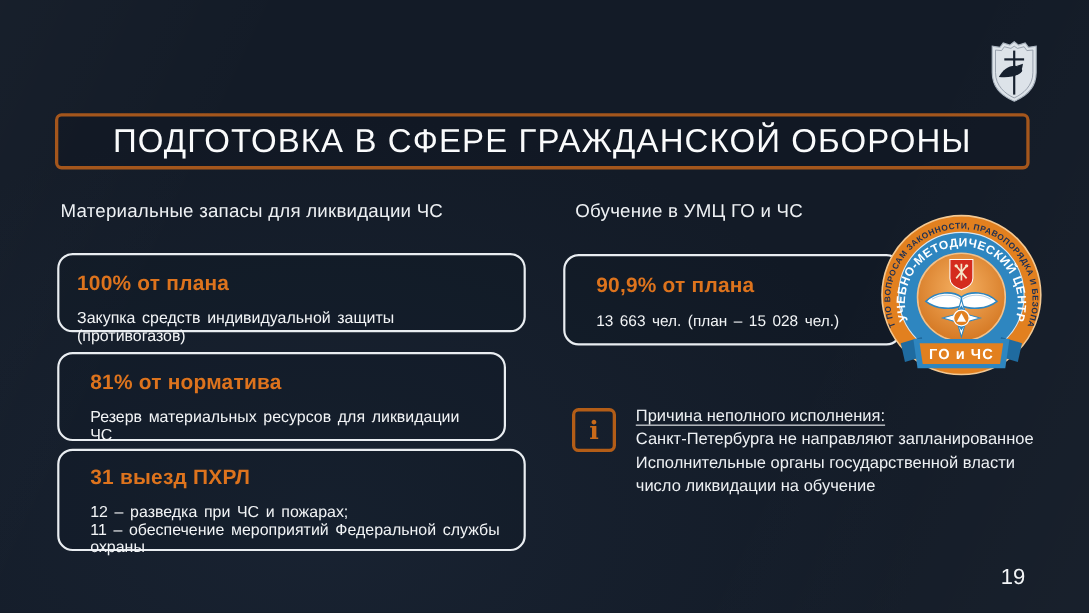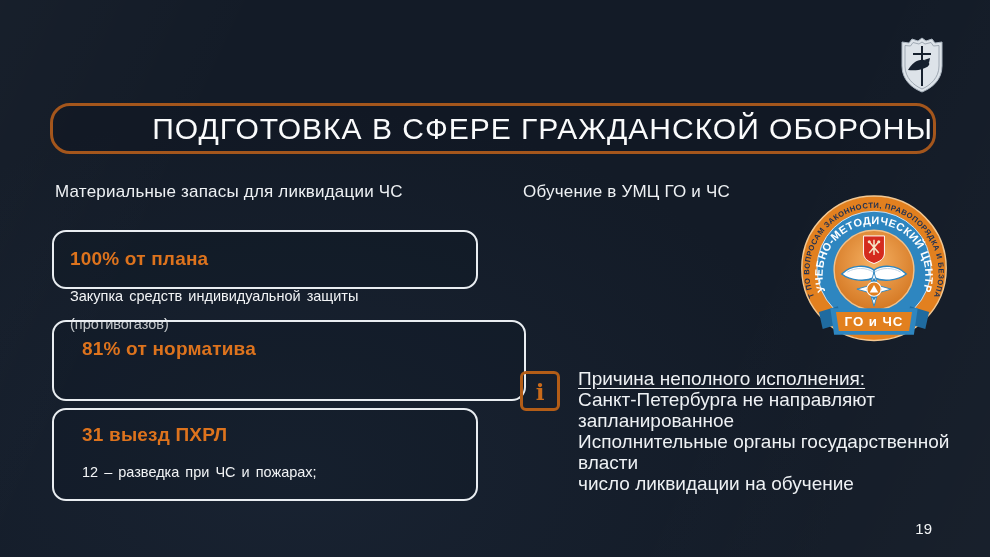--- a/index.html
+++ b/index.html
@@ -19,22 +19,22 @@
       #131b27;
   }
   .subprogram{
     position:absolute;left:55px;top:48px;
     color:#f2f4f6;font-size:18px;letter-spacing:0.2px;
   }
   .subprogram b{font-weight:bold;}
   .corner-shield{position:absolute;left:896px;top:36px;width:52px;height:58px;}
   .title-box{
     position:absolute;left:50px;top:103px;width:880px;height:45px;
-    border:3px solid #a4561c;border-radius:20px;
-    display:flex;align-items:center;justify-content:flex-end;
+    border:3px solid #a4561c;border-radius:6px;
+    display:flex;align-items:center;justify-content:center;
     background:rgba(10,16,26,0.25);
   }
   .title-box .title{
     color:#fafbfc;font-size:30px;letter-spacing:1px;font-weight:400;
     white-space:nowrap;
   }
   .col-heading{
     position:absolute;color:#eef1f4;font-size:17px;letter-spacing:0.2px;
   }
   .heading-left{left:55px;top:182px;}
@@ -44,45 +44,45 @@
     border:2px solid #e9edf1;border-radius:14px;
     background:rgba(12,18,28,0.2);
     box-sizing:border-box;
     padding:16px 20px 10px 28px;
   }
   .card .stat{
     color:#dd731d;font-weight:bold;font-size:19px;margin-bottom:12px;
     letter-spacing:0.2px;
   }
   .card .body-line{
-    color:#f2f4f6;font-size:14.5px;line-height:28px;word-spacing:2px;
+    color:#f2f4f6;font-size:14.5px;line-height:16px;word-spacing:2px;
   }
-  .card1{left:52px;top:230px;width:426px;height:59px;padding-left:16px;}
-  .card2{left:52px;top:320px;width:474px;height:81px;}
+  .card1{left:52px;top:230px;width:426px;height:72px;padding-left:16px;}
+  .card2{left:52px;top:320px;width:408px;height:81px;}
   .card3{left:52px;top:408px;width:426px;height:93px;padding-top:14px;}
   .card3 .stat{}
   .card-right{left:512px;top:231px;width:308px;height:83px;}
   .card-right .body-line{font-size:14px;}
   .emblem{position:absolute;left:798px;top:194px;width:152px;height:158px;}
   .note{position:absolute;left:520px;top:368px;width:430px;display:flex;}
   .note-icon{
     width:34px;height:34px;flex:0 0 34px;
     border:3px solid #b35d17;border-radius:6px;
     display:flex;align-items:center;justify-content:center;
     margin-top:3px;
   }
   .note-icon span{
     font-family:"DejaVu Serif", serif;
     color:#c96a1a;font-size:23px;font-weight:bold;line-height:1;
   }
-  .note-text{margin-left:18px;color:#eef1f4;font-size:19px;line-height:21px;}
+  .note-text{margin-left:18px;color:#eef1f4;font-size:15px;line-height:21px;}
   .note-title{text-decoration:underline;text-underline-offset:3px;}
   .page-number{
     position:absolute;right:58px;bottom:20px;
-    color:#f2f4f6;font-size:15px;
+    color:#f2f4f6;font-size:20px;
   }
 </style>
 </head>
 <body>
 
 <div class="slide">
 
 
   <svg class="corner-shield" viewBox="0 0 52 58">
     <path d="M26 2 L30 5 L36 3 L39 7 L46 6 L46 30 C46 44 36 52 26 56 C16 52 6 44 6 30 L6 6 L13 7 L16 3 L22 5 Z" fill="#dde3e9" stroke="#aab4bf" stroke-width="1"></path>
@@ -100,27 +100,33 @@
   <div class="col-heading heading-left">Материальные запасы для ликвидации ЧС</div>
   <div class="col-heading heading-right">Обучение в УМЦ ГО и ЧС</div>
 
   <div class="card card1">
     <div class="stat">100% от плана</div>
     <div class="body-line">Закупка средств индивидуальной защиты (противогазов)</div>
   </div>
 
   <div class="card card2">
     <div class="stat">81% от норматива</div>
+    <div class="body-line">Резерв материальных ресурсов для ликвидации ЧС</div>
   </div>
 
   <div class="card card3">
     <div class="stat">31 выезд ПХРЛ</div>
     <div class="body-line">12 – разведка при ЧС и пожарах;</div>
+    <div class="body-line">11 – обеспечение мероприятий Федеральной службы охраны</div>
   </div>
 
+  <div class="card card-right">
+    <div class="stat">90,9% от плана</div>
+    <div class="body-line">13 663 чел. (план – 15 028 чел.)</div>
+  </div>
 
   <svg class="emblem" viewBox="0 0 160 166">
     <defs>
       <radialGradient id="innerOrange" cx="50%" cy="40%" r="70%">
         <stop offset="0%" stop-color="#f6b163"></stop>
         <stop offset="100%" stop-color="#cf6f19"></stop>
       </radialGradient>
       <path id="outerTextPath" d="M 17 108 A 68 68 0 1 1 143 108"></path>
       <path id="ringTextPath" d="M 28 100 A 54 54 0 1 1 132 100"></path>
     </defs>

